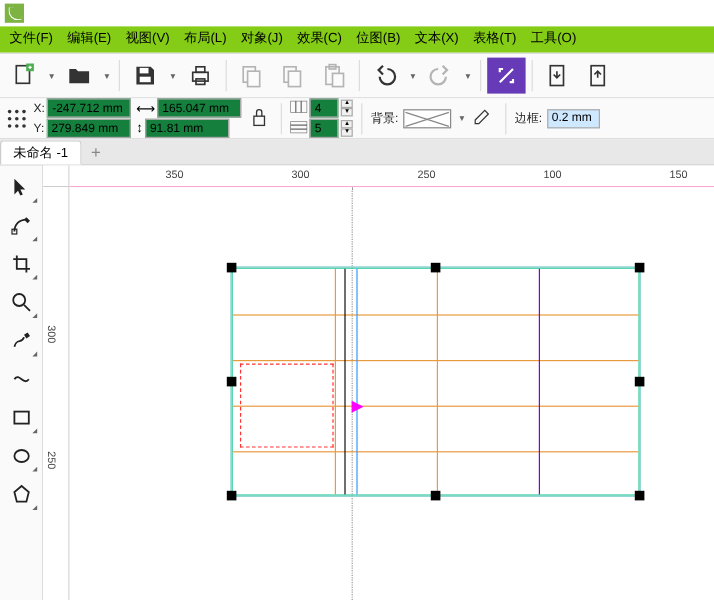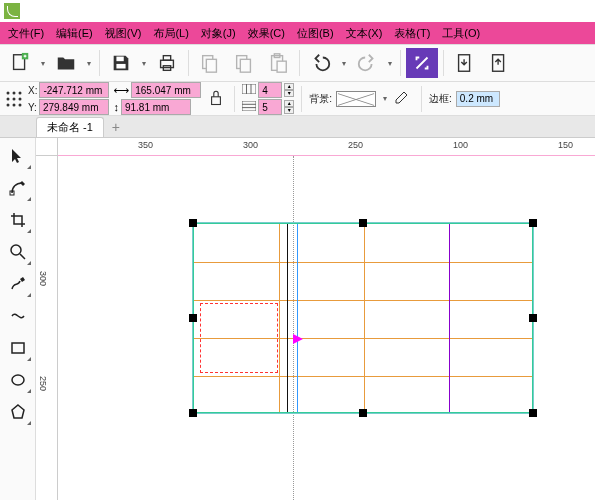--- a/index.html
+++ b/index.html
@@ -1,37 +1,37 @@
 <!DOCTYPE html>
 <html><head>
 <meta charset="utf-8">
 <style>
 *{margin:0;padding:0;box-sizing:border-box;font-family:"Microsoft YaHei",Arial,sans-serif;font-size:11px;user-select:none}
 body{background:#fff;width:595px;height:500px;overflow:hidden;position:relative}
 .titlebar{height:22px;background:#fff;display:flex;align-items:center;padding:0 4px;gap:4px}
 .logo{width:16px;height:16px;background:#7cb342;display:flex;align-items:center;justify-content:center;position:relative}
 .logo::after{content:"";position:absolute;width:10px;height:10px;border:1.5px solid #fff;border-radius:0 0 0 8px;border-top:none;border-right:none}
-.menubar{height:22px;display:flex;align-items:center;padding:0 2px;background:#ec4899}
+.menubar{height:22px;display:flex;align-items:flex-start;padding:0 2px;background:#84cc16}
 .menuitem{padding:2px 6px;cursor:default}
 .toolbar1{height:38px;border-top:1px solid #ddd;border-bottom:1px solid #ddd;display:flex;align-items:center;padding:0 4px;gap:2px;background:#fafafa}
 .tbtn{width:32px;height:30px;display:flex;align-items:center;justify-content:center;cursor:default;position:relative}
 .tbtn.dis{opacity:.35}
 .tbtn svg{width:22px;height:22px}
 .sep{width:1px;height:26px;background:#ddd;margin:0 3px}
 .dd{width:10px;height:30px;display:flex;align-items:center;justify-content:center;font-size:8px;color:#666}
 .toolbar2{height:34px;border-bottom:1px solid #ddd;display:flex;align-items:center;padding:0 4px;gap:4px;background:#fafafa}
 .grp{display:flex;align-items:center;gap:2px}
 .lbl{font-size:10px;color:#222}
-.inp{height:16px;border:1px solid #aaa;background:#f9a8d4;padding:0 3px;font-size:10px;width:70px}
+.inp{height:16px;border:1px solid #aaa;background:#15803d;padding:0 3px;font-size:10px;width:70px}
 .inp.sm{width:24px}
 .inp.blue{background:#cde8ff;width:44px}
 .stack{display:flex;flex-direction:column;gap:1px}
 .spin{display:flex;flex-direction:column}
 .spin div{width:10px;height:7px;border:1px solid #aaa;font-size:6px;text-align:center;line-height:5px;background:#f0f0f0}
-.tabbar{height:22px;background:#e8e8e8;display:flex;align-items:center;padding-left:36px;border-bottom:1px solid #ccc}
+.tabbar{height:22px;background:#e8e8e8;display:flex;align-items:center;border-bottom:1px solid #ccc}
 .tab{height:20px;padding:0 10px;background:#fff;border:1px solid #ccc;border-bottom:none;display:flex;align-items:center;font-size:10px;border-radius:3px 3px 0 0}
 .tabadd{width:20px;height:18px;display:flex;align-items:center;justify-content:center;color:#888;font-size:14px;margin-left:2px}
 .main{position:absolute;top:138px;left:0;right:0;bottom:0;display:flex}
 .toolbox{width:36px;background:#fafafa;border-right:1px solid #ddd;display:flex;flex-direction:column;align-items:center;padding-top:4px;gap:4px}
 .tool{width:28px;height:28px;display:flex;align-items:center;justify-content:center;cursor:default;position:relative}
 .tool .tri{position:absolute;right:1px;bottom:1px;width:0;height:0;border-left:4px solid transparent;border-bottom:4px solid #666}
 .canvas-wrap{flex:1;position:relative;background:#fff}
 .ruler-h{position:absolute;top:0;left:22px;right:0;height:18px;background:#fff;border-bottom:1px solid #f9a8d4}
 .ruler-v{position:absolute;top:18px;left:0;width:22px;bottom:0;background:#fff;border-right:1px solid #ccc}
 .ruler-c{position:absolute;top:0;left:0;width:22px;height:18px;background:#fff;border-right:1px solid #ccc;border-bottom:1px solid #ccc}

